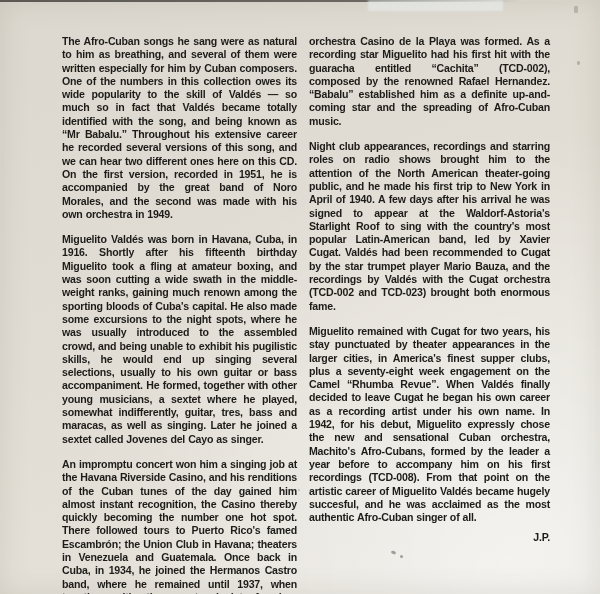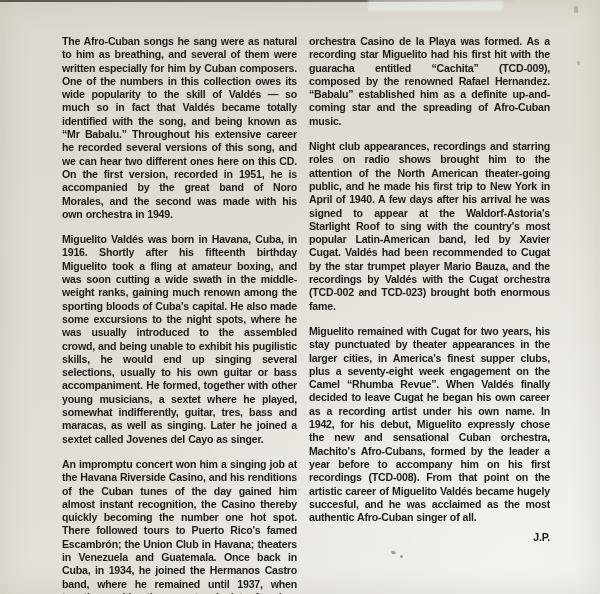--- a/index.html
+++ b/index.html
@@ -79,21 +79,21 @@
   <div class="top-light-band"></div>
 
   <div class="columns">
     <div class="col col-left">
       <p>The Afro-Cuban songs he sang were as natural to him as breathing, and several of them were written especially for him by Cuban composers. One of the numbers in this collection owes its wide popularity to the skill of Valdés — so much so in fact that Valdés became totally identified with the song, and being known as “Mr Babalu.” Throughout his extensive career he recorded several versions of this song, and we can hear two different ones here on this CD. On the first version, recorded in 1951, he is accompanied by the great band of Noro Morales, and the second was made with his own orchestra in 1949.</p>
       <p>Miguelito Valdés was born in Havana, Cuba, in 1916. Shortly after his fifteenth birthday Miguelito took a fling at amateur boxing, and was soon cutting a wide swath in the middle-weight ranks, gaining much renown among the sporting bloods of Cuba's capital. He also made some excursions to the night spots, where he was usually introduced to the assembled crowd, and being unable to exhibit his pugilistic skills, he would end up singing several selections, usually to his own guitar or bass accompaniment. He formed, together with other young musicians, a sextet where he played, somewhat indifferently, guitar, tres, bass and maracas, as well as singing. Later he joined a sextet called Jovenes del Cayo as singer.</p>
       <p>An impromptu concert won him a singing job at the Havana Riverside Casino, and his renditions of the Cuban tunes of the day gained him almost instant recognition, the Casino thereby quickly becoming the number one hot spot. There followed tours to Puerto Rico's famed Escambrón; the Union Club in Havana; theaters in Venezuela and Guatemala. Once back in Cuba, in 1934, he joined the Hermanos Castro band, where he remained until 1937, when together with the great pianist Anselmo Sacasas and other musicians, the great</p>
     </div>
 
     <div class="col col-right">
-      <p>orchestra Casino de la Playa was formed. As a recording star Miguelito had his first hit with the guaracha entitled “Cachita” (TCD-009), composed by the renowned Rafael Hernandez. “Babalu” established him as a definite up-and-coming star and the spreading of Afro-Cuban music.</p>
+      <p>orchestra Casino de la Playa was formed. As a recording star Miguelito had his first hit with the guaracha entitled “Cachita” (TCD-002), composed by the renowned Rafael Hernandez. “Babalu” established him as a definite up-and-coming star and the spreading of Afro-Cuban music.</p>
       <p>Night club appearances, recordings and starring roles on radio shows brought him to the attention of the North American theater-going public, and he made his first trip to New York in April of 1940. A few days after his arrival he was signed to appear at the Waldorf-Astoria's Starlight Roof to sing with the country's most popular Latin-American band, led by Xavier Cugat. Valdés had been recommended to Cugat by the star trumpet player Mario Bauza, and the recordings by Valdés with the Cugat orchestra (TCD-002 and TCD-023) brought both enormous fame.</p>
       <p>Miguelito remained with Cugat for two years, his stay punctuated by theater appearances in the larger cities, in America's finest supper clubs, plus a seventy-eight week engagement on the Camel “Rhumba Revue”. When Valdés finally decided to leave Cugat he began his own career as a recording artist under his own name. In 1942, for his debut, Miguelito expressly chose the new and sensational Cuban orchestra, Machito's Afro-Cubans, formed by the leader a year before to accompany him on his first recordings (TCD-008). From that point on the artistic career of Miguelito Valdés became hugely succesful, and he was acclaimed as the most authentic Afro-Cuban singer of all.</p>
       <p class="signature">J.P.</p>
     </div>
   </div>
 
   <div class="speck s1"></div>
   <div class="speck s2"></div>
   <div class="speck s3"></div>
   <div class="speck s4"></div>

